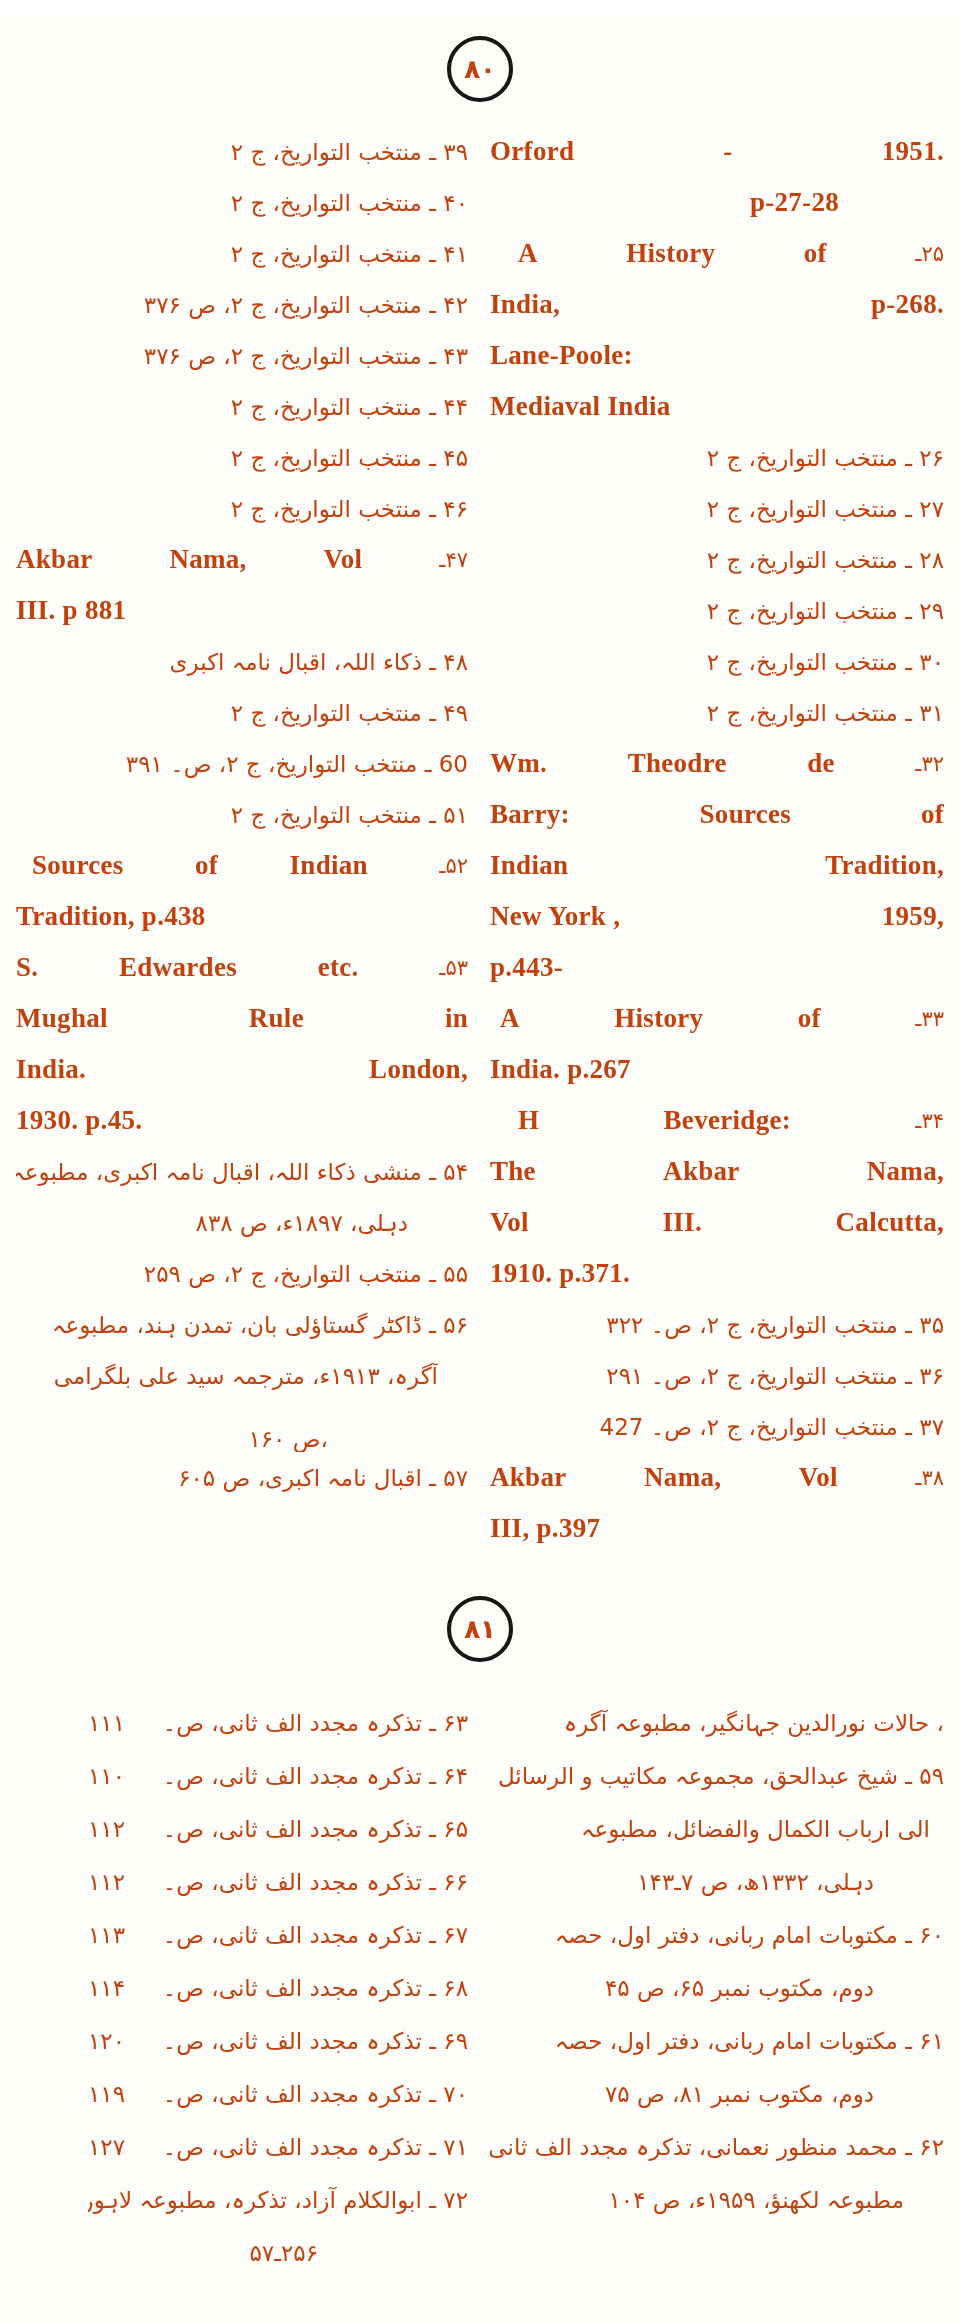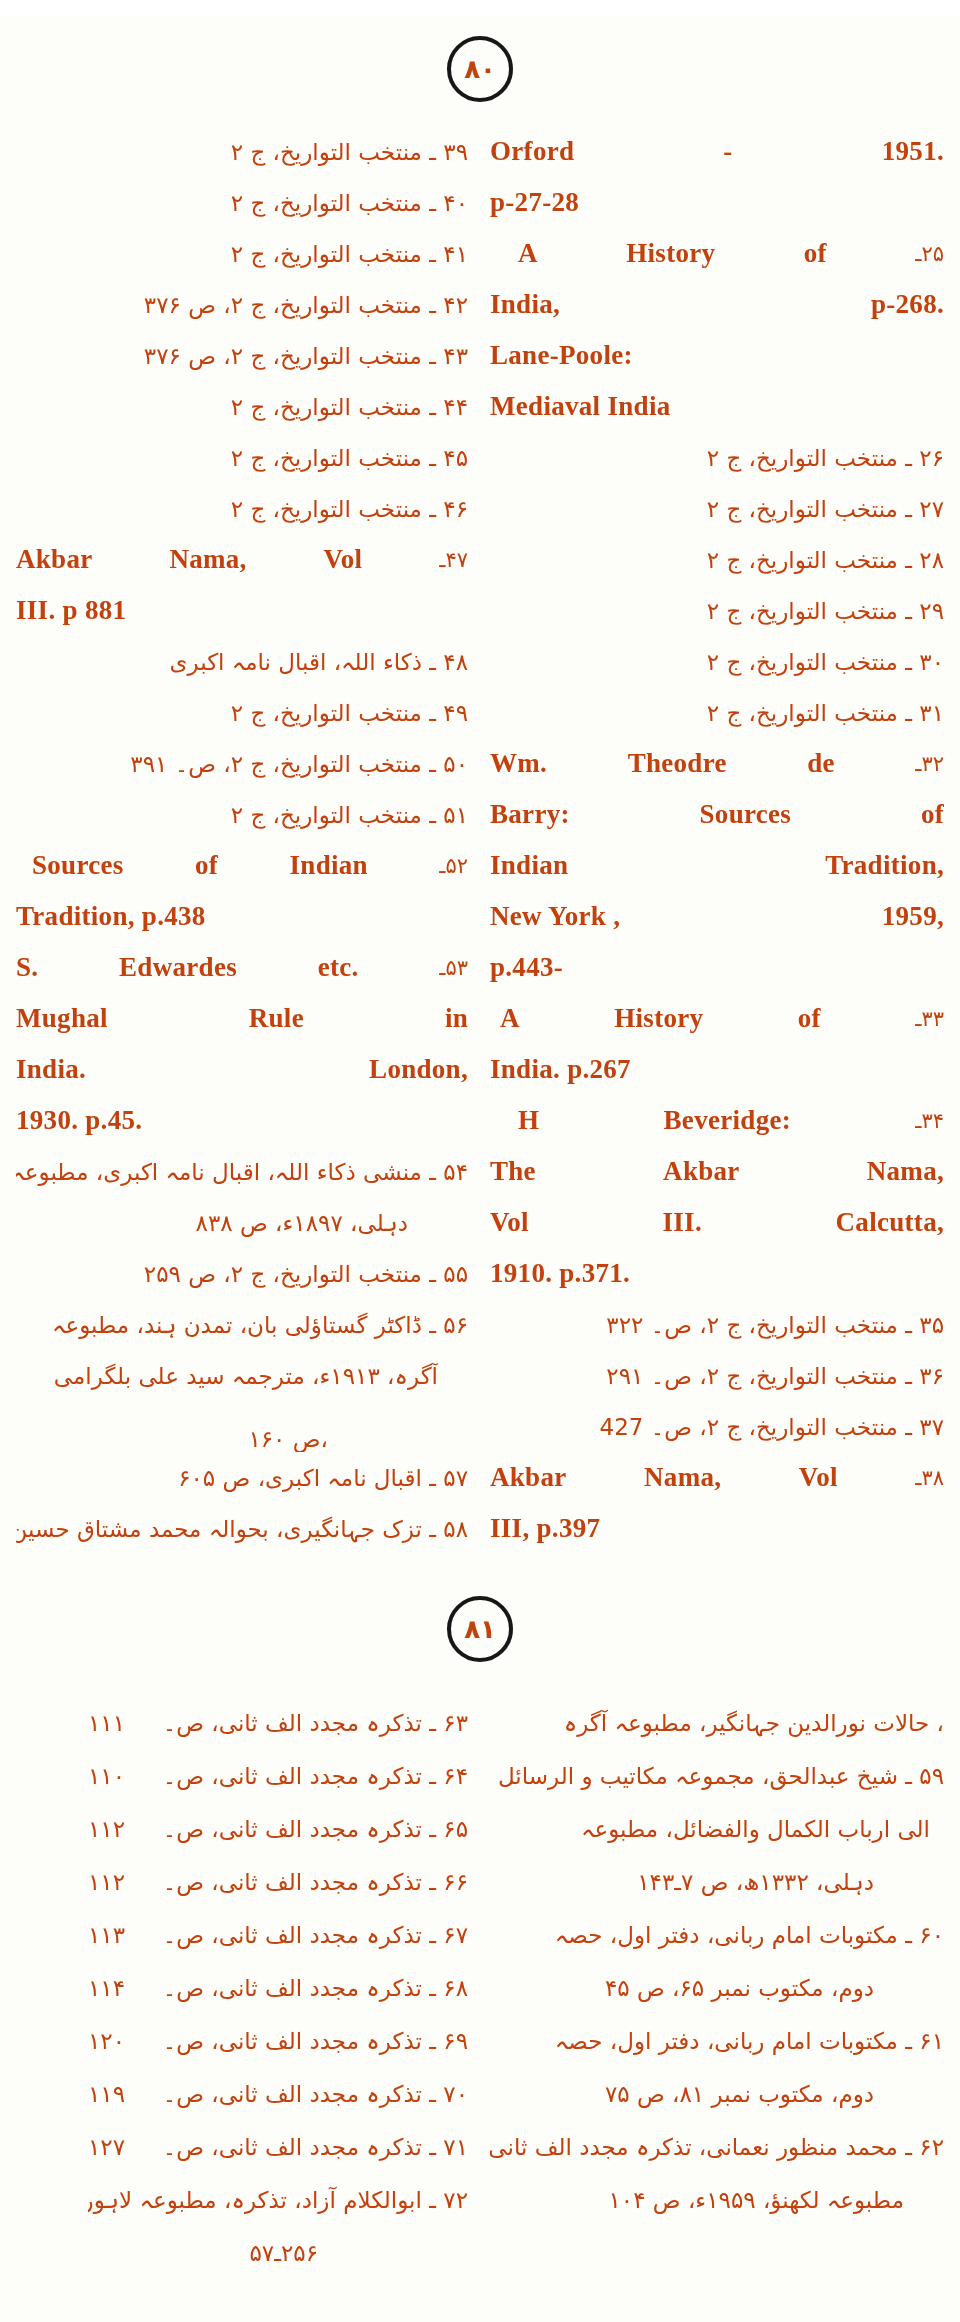--- a/index.html
+++ b/index.html
@@ -33,21 +33,21 @@
   .s1 .col-left { padding-left: 72px; width: 380px; }
   .line {
     display: flex;
     align-items: center;
     height: 51px;
     overflow: hidden;
     white-space: nowrap;
   }
   .s1 .line { height: 53px; }
   .line.spread { justify-content: space-between; }
-  .line.aright { }
+  .line.aright { justify-content: flex-end; }
   .en {
     font-family: "Liberation Serif", serif;
     font-weight: 700;
     font-size: 27px;
     letter-spacing: 0.3px;
   }
   .ur {
     font-family: "DejaVu Sans", sans-serif;
     font-size: 23px;
     font-weight: 500;
@@ -98,21 +98,21 @@
         <div class="line en" dir="ltr">
           <span>III. p 881</span>
         </div>
         <div class="line ur" dir="rtl">
           <span>۴۸ ـ ذکاء اللہ، اقبال نامہ اکبری</span>
         </div>
         <div class="line ur" dir="rtl">
           <span>۴۹ ـ منتخب التواریخ، ج ۲</span>
         </div>
         <div class="line ur" dir="rtl">
-          <span>۵۰ ـ منتخب التواریخ، ج ۲، ص۔ ۳۹۱</span>
+          <span>60 ـ منتخب التواریخ، ج ۲، ص۔ ۳۹۱</span>
         </div>
         <div class="line ur" dir="rtl">
           <span>۵۱ ـ منتخب التواریخ، ج ۲</span>
         </div>
         <div class="line en spread" dir="ltr" style="margin-left: 16px;">
           <span>Sources</span>
           <span>of</span>
           <span>Indian</span>
           <span class="marker" dir="rtl">۵۲ـ</span>
         </div>
@@ -151,23 +151,20 @@
         </div>
         <div class="line ur" dir="rtl" style="margin-right: 30px;">
           <span>آگرہ، ۱۹۱۳ء، مترجمہ سید علی بلگرامی</span>
         </div>
         <div class="line ur" dir="rtl" style="margin-right: 140px; align-items: flex-end;">
           <span>،ص ۱۶۰</span>
         </div>
         <div class="line ur" dir="rtl">
           <span>۵۷ ـ اقبال نامہ اکبری، ص ۶۰۵</span>
         </div>
-        <div class="line ur" dir="rtl">
-          <span>۵۸ ـ تزک جہانگیری، بحوالہ محمد مشتاق حسین</span>
-        </div>
       </div>
       <div class="col col-right">
         <div class="line en spread" dir="ltr">
           <span>Orford</span>
           <span>-</span>
           <span>1951.</span>
         </div>
         <div class="line en aright" dir="ltr" style="margin-right: 105px;">
           <span>p-27-28</span>
         </div>

